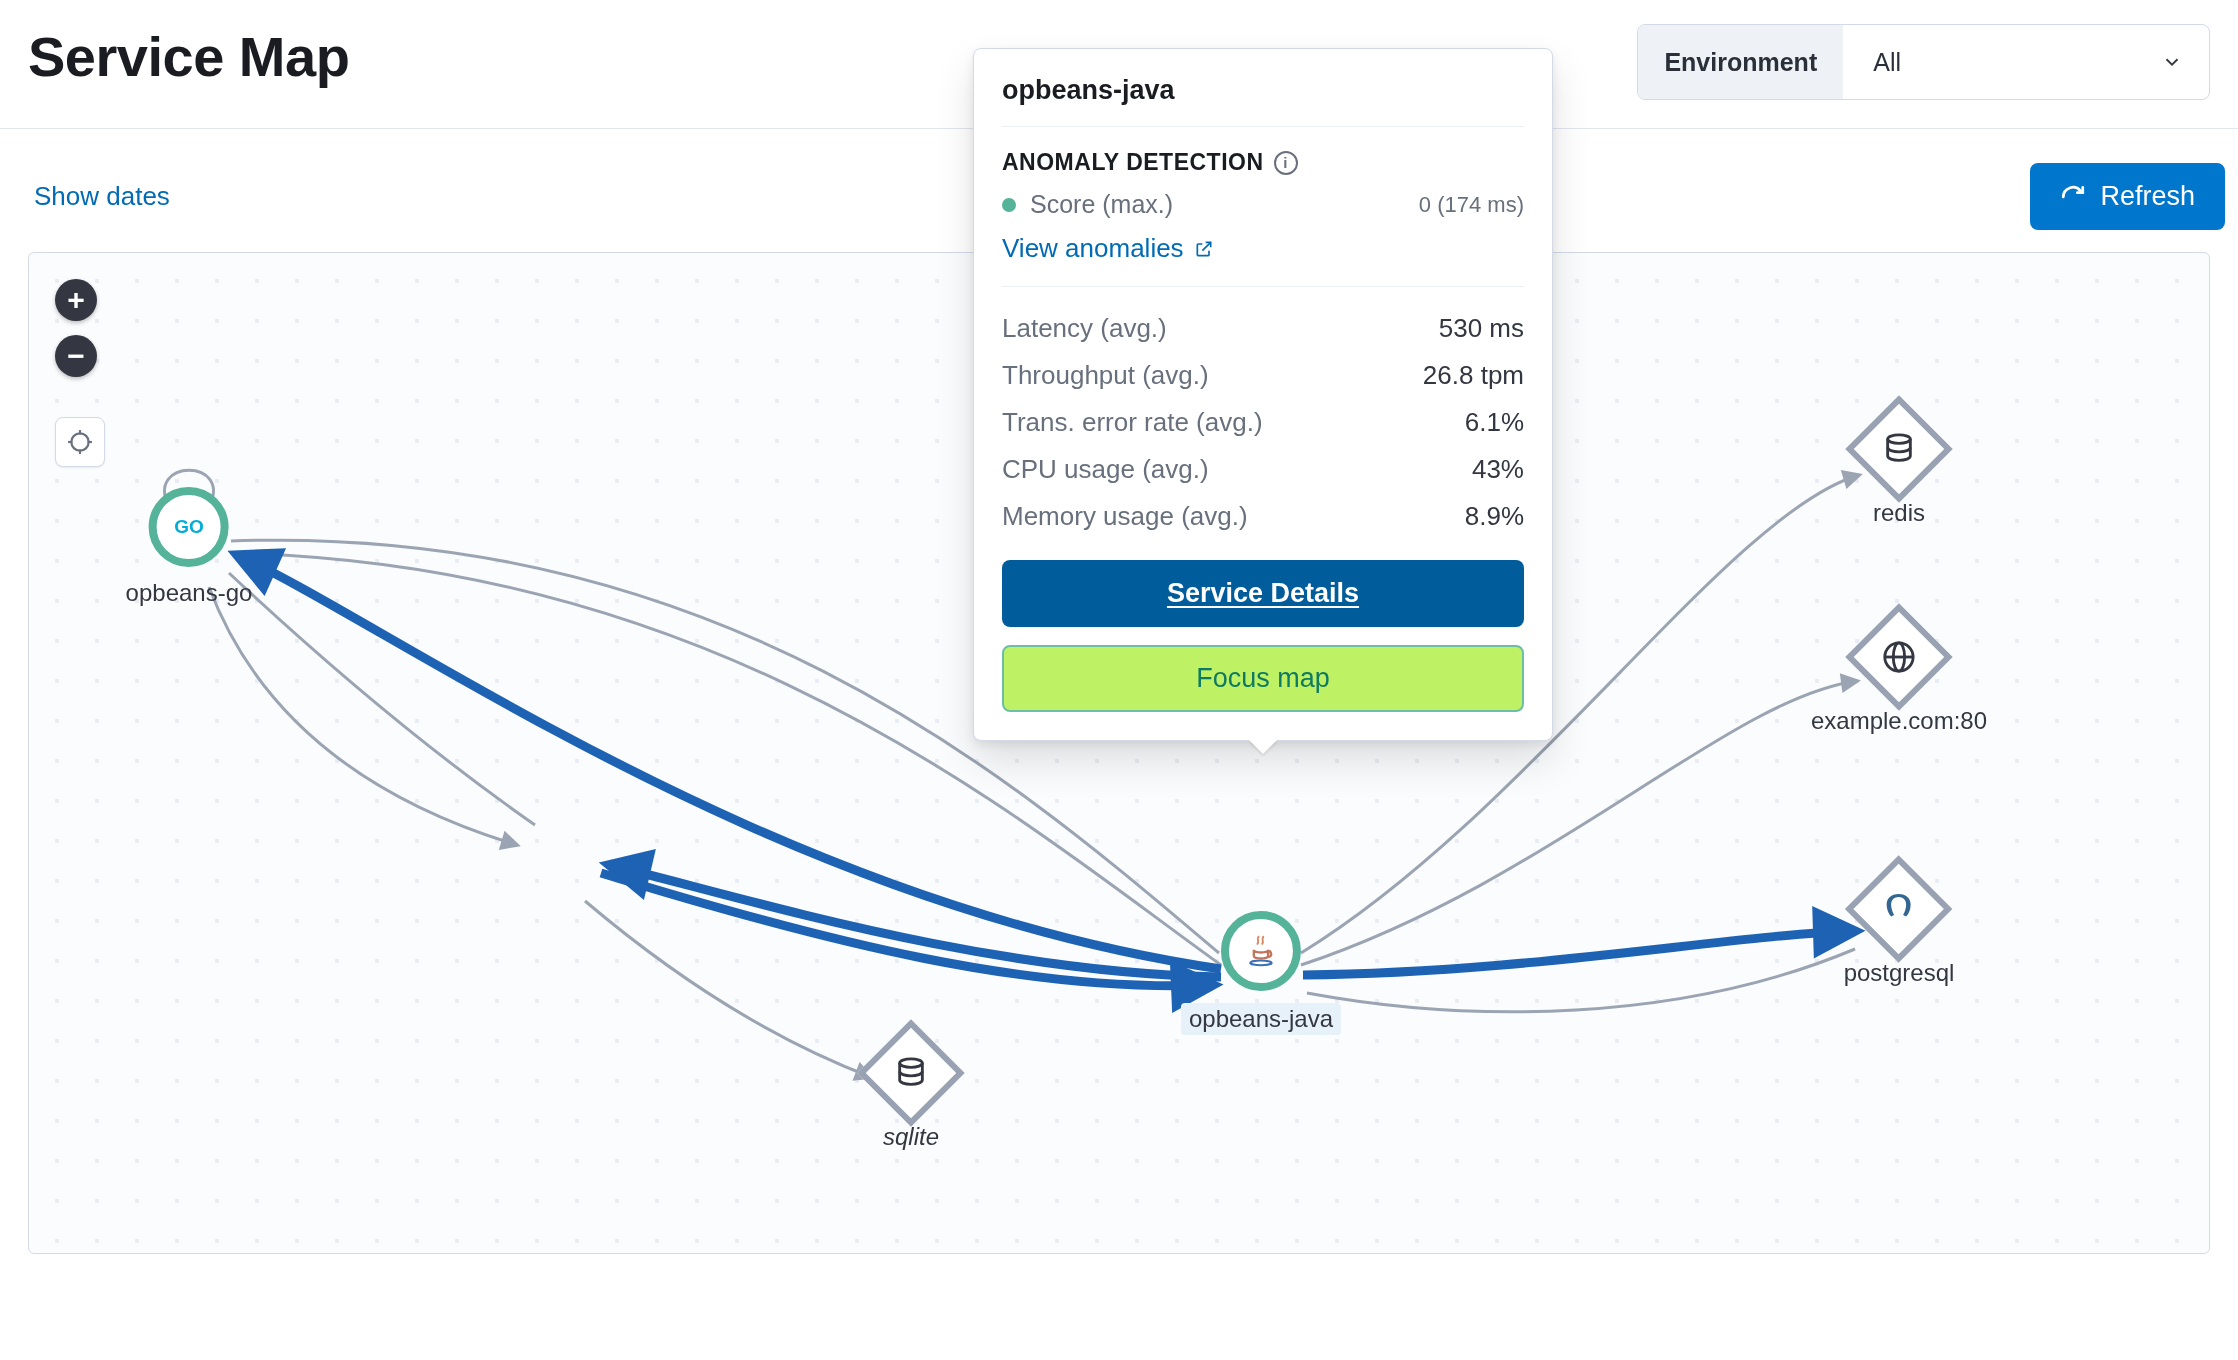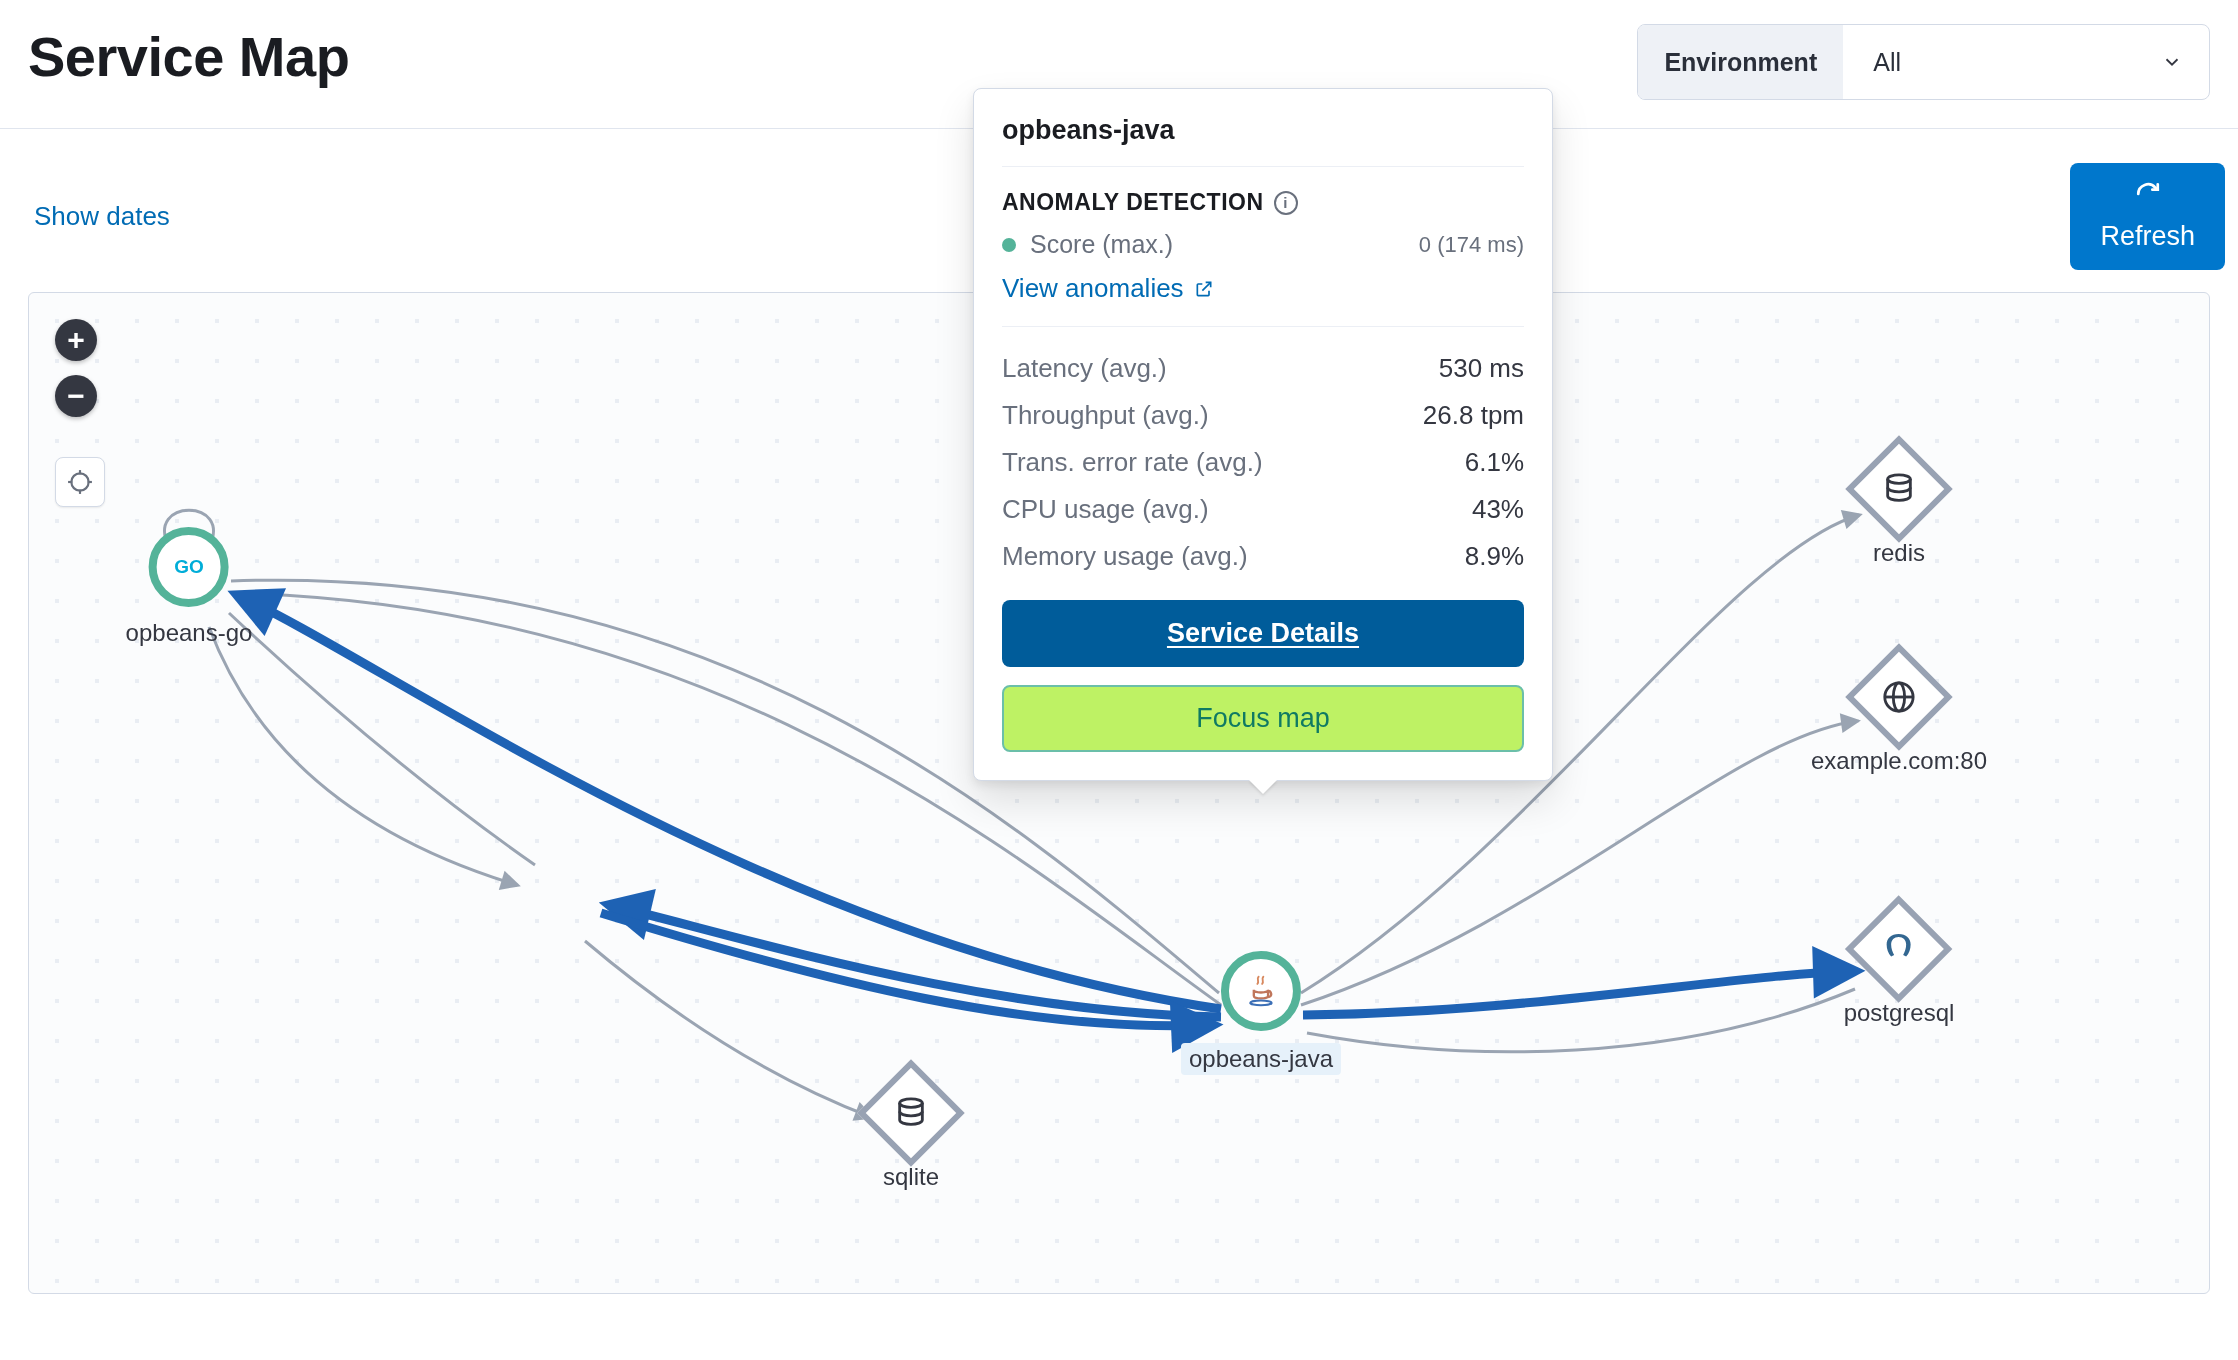--- a/index.html
+++ b/index.html
@@ -34,21 +34,21 @@
 
   
   .action-bar {
     display:flex; justify-content:space-between; align-items:center; gap:28px;
     padding: 34px 13px 22px 28px;
   }
   .link-btn { color:var(--link); font-size:26px; background:none; border:none; cursor:pointer; }
   .refresh-btn {
     display:flex; align-items:center; gap:14px;
     background:var(--primary-fill); color:#fff; border:none; border-radius:8px;
-    padding: 18px 30px; font-size:27px; font-weight:500; cursor:pointer;flex-direction:column;
+    padding: 18px 30px; font-size:27px; font-weight:500; cursor:pointer;
   }
 
   
   .canvas-wrap {
     position:relative;
     margin: 0 28px 28px 28px;
     border:1px solid var(--border);
     border-radius:6px;
     height: 1002px;
     background-color: var(--panel-bg);
@@ -226,21 +226,21 @@
       <svg class="icon-java-cup" viewBox="0 0 32 32">
         <path d="M10 20c0 3 12 3 12 0v-5c0 3-12 3-12 0v5z" fill="none" stroke="#c0765b" stroke-width="2"></path>
         <path d="M22 16c3 0 4 5 0 5" fill="none" stroke="#c0765b" stroke-width="2"></path>
         <path d="M13 10c2-2-1-4 1-6M17 10c2-2-1-4 1-6" fill="none" stroke="#d8895f" stroke-width="1.6" stroke-linecap="round"></path>
         <ellipse cx="16" cy="26" rx="9" ry="2" fill="none" stroke="#3b6fb6" stroke-width="1.8"></ellipse>
       </svg>
     </div>
     <div class="node-label selected">opbeans-java</div>
   </div>
 
-  <div class="node" style="left:882px; top:840px;">
+  <div class="node" style="left:882px; top:840px;font-style:italic;">
     <div class="diamond">
       <svg width="34" height="34" viewBox="0 0 24 24" fill="none" stroke="#343741" stroke-width="2">
         <ellipse cx="12" cy="5" rx="8" ry="3"></ellipse>
           <path d="M4 5v6c0 1.7 3.6 3 8 3s8-1.3 8-3V5"></path>
           <path d="M4 11v6c0 1.7 3.6 3 8 3s8-1.3 8-3v-6"></path>
       </svg>
     </div>
     <div class="node-label">sqlite</div>
   </div>
 

